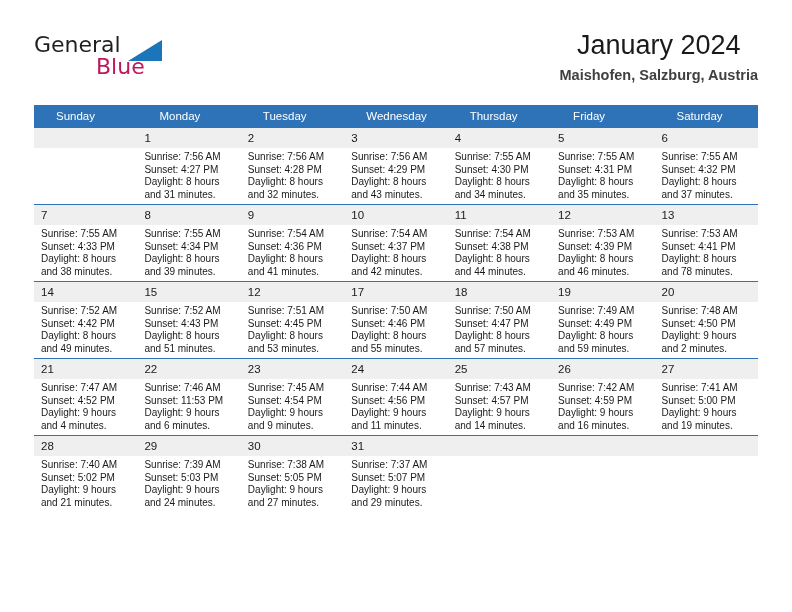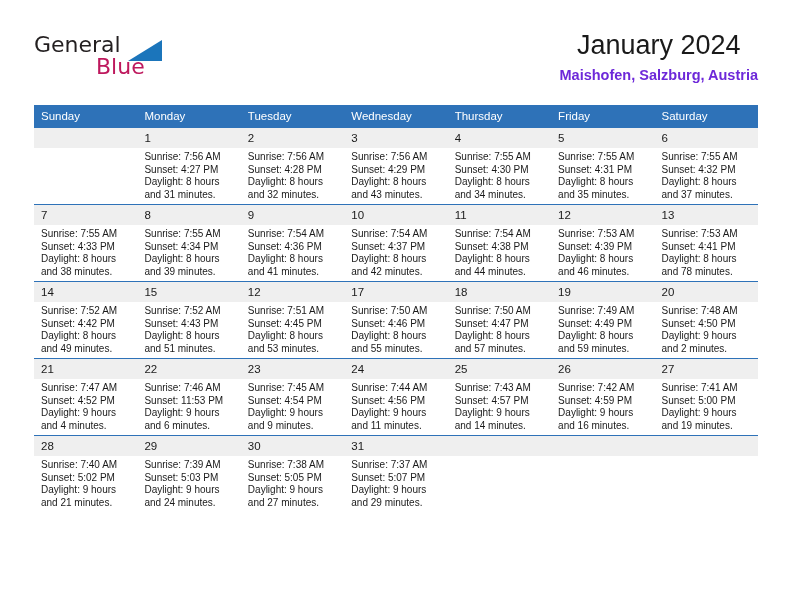--- a/index.html
+++ b/index.html
@@ -76,42 +76,42 @@
   .cal-title {
     font-size: 27px;
     font-weight: 400;
     color: #1a1a1a;
     line-height: 34px;
     white-space: nowrap;
   }
   .cal-subtitle {
     font-size: 14.5px;
     font-weight: 700;
-    color: #6d28d9;
+    color: #404040;
     line-height: 22px;
     margin-top: 2px;
     white-space: nowrap;
   }
 
   
   .cal {
     position: absolute;
     left: 34px;
     top: 105px;
     width: 724px;
     border-collapse: collapse;
     table-layout: fixed;
   }
   .cal th {
     background: #2e72b8;
     color: #ffffff;
     font-size: 11.5px;
     font-weight: 400;
     text-align: left;
-    padding: 5px 0 5px 7px;
+    padding: 5px 0 5px 22px;
     height: 10px;
     line-height: 13px;
     border: none;
   }
   .cal td {
     vertical-align: top;
     padding: 0;
     border: none;
     border-top: 1.3px solid #2e72b8;
     height: 76px;

